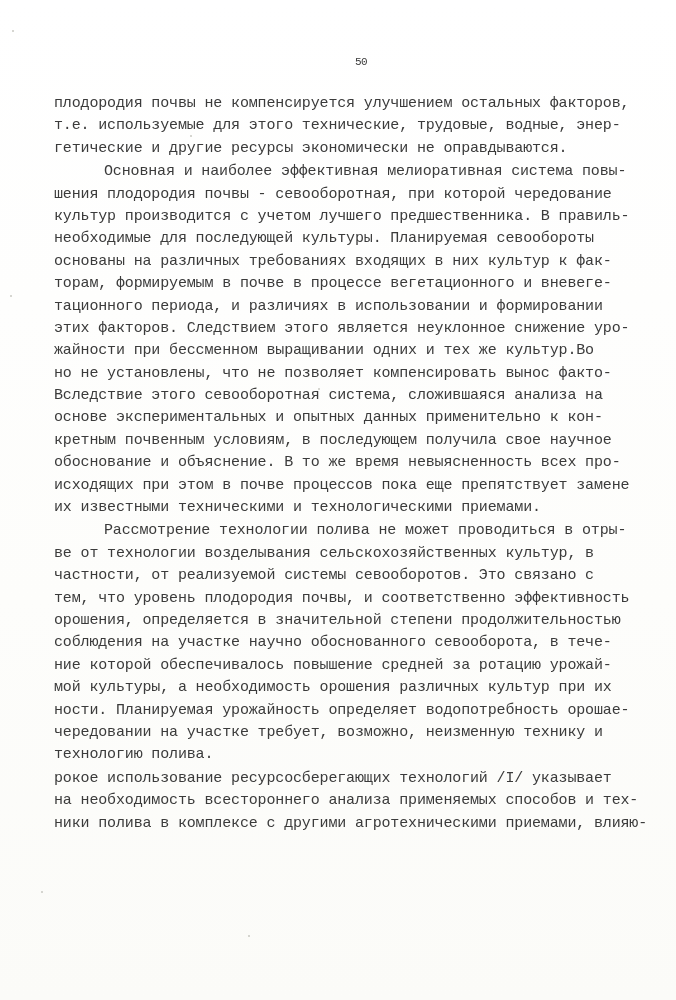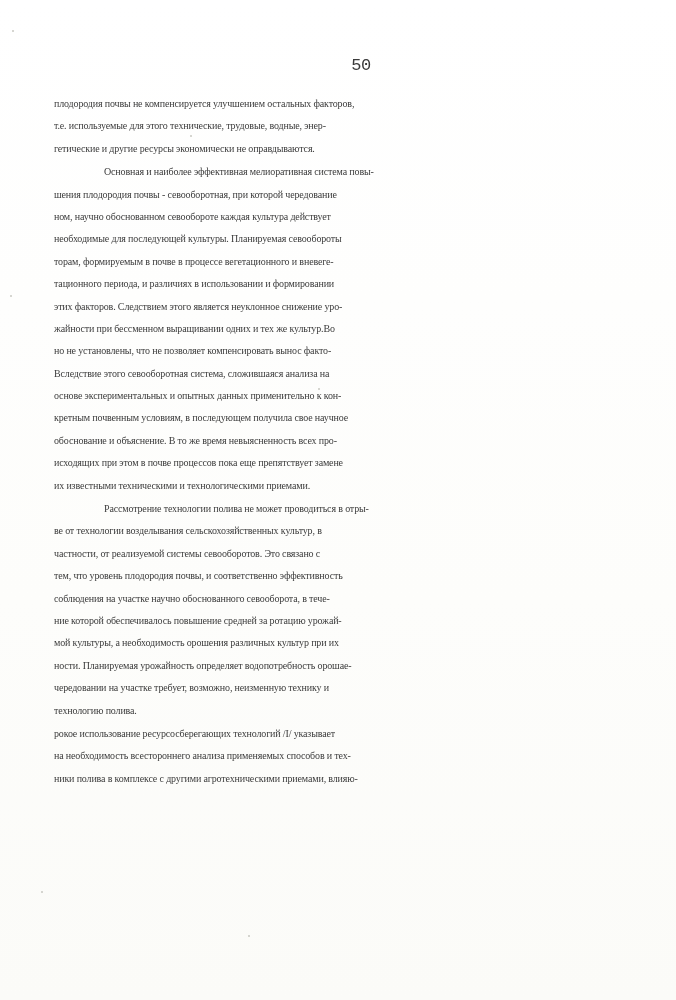--- a/index.html
+++ b/index.html
@@ -21,31 +21,31 @@
       height: 1000px;
       background: linear-gradient(180deg, #ffffff 0%, #fdfdfb 60%, #fbfbf8 100%);
     }
     .page-number {
       position: absolute;
       top: 56px;
       left: 346px;
       width: 30px;
       text-align: center;
       font-family: "Liberation Mono", "DejaVu Sans Mono", monospace;
-      font-size: 17px;
+      font-size: 11px;
       color: #3a3a3a;
       letter-spacing: -0.5px;
     }
     .body-text {
       position: absolute;
       left: 54px;
       top: 93px;
       width: 610px;
-      font-family: Liberation Serif, serif;
-      font-size: 10px;
+      font-family: Liberation Mono, monospace;
+      font-size: 15px;
       line-height: 22.4px;
       color: #3b3b3b;
       letter-spacing: -0.15px;
     }
     .para {
       margin: 0;
       padding: 0;
     }
     .para + .para {
       margin-top: 1px;
@@ -81,40 +81,42 @@
 
     <div class="para">
       <span class="line">плодородия почвы не компенсируется улучшением остальных факторов,</span>
       <span class="line">т.е. используемые для этого технические, трудовые, водные, энер-</span>
       <span class="line">гетические и другие ресурсы экономически не оправдываются.</span>
     </div>
 
     <div class="para">
       <span class="line indent">Основная и наиболее эффективная мелиоративная система повы-</span>
       <span class="line">шения плодородия почвы - севооборотная, при которой чередование</span>
-      <span class="line">ном, научно обоснованном севообороте каждая культура действует</span>
+      <span class="line">культур производится с учетом лучшего предшественника. В правиль-</span>
       <span class="line">необходимые для последующей культуры. Планируемая севообороты</span>
+      <span class="line">основаны на различных требованиях входящих в них культур к фак-</span>
       <span class="line">торам, формируемым в почве в процессе вегетационного и вневеге-</span>
       <span class="line">тационного периода, и различиях в использовании и формировании</span>
       <span class="line">этих факторов. Следствием этого является неуклонное снижение уро-</span>
       <span class="line">жайности при бессменном выращивании одних и тех же культур.Во</span>
       <span class="line">но не установлены, что не позволяет компенсировать вынос факто-</span>
       <span class="line">Вследствие этого севооборотная система, сложившаяся анализа на</span>
       <span class="line">основе экспериментальных и опытных данных применительно к кон-</span>
       <span class="line">кретным почвенным условиям, в последующем получила свое научное</span>
       <span class="line">обоснование и объяснение. В то же время невыясненность всех про-</span>
       <span class="line">исходящих при этом в почве процессов пока еще препятствует замене</span>
       <span class="line">их известными техническими и технологическими приемами.</span>
     </div>
 
     <div class="para">
       <span class="line indent">Рассмотрение технологии полива не может проводиться в отры-</span>
       <span class="line">ве от технологии возделывания сельскохозяйственных культур, в</span>
       <span class="line">частности, от реализуемой системы севооборотов. Это связано с</span>
       <span class="line">тем, что уровень плодородия почвы, и соответственно эффективность</span>
+      <span class="line">орошения, определяется в значительной степени продолжительностью</span>
       <span class="line">соблюдения на участке научно обоснованного севооборота, в тече-</span>
       <span class="line">ние которой обеспечивалось повышение средней за ротацию урожай-</span>
       <span class="line">мой культуры, а необходимость орошения различных культур при их</span>
       <span class="line">ности. Планируемая урожайность определяет водопотребность орошае-</span>
       <span class="line">чередовании на участке требует, возможно, неизменную технику и</span>
       <span class="line">технологию полива.</span>
     </div>
 
     <div class="para">
       <span class="line">рокое использование ресурсосберегающих технологий /I/ указывает</span>

